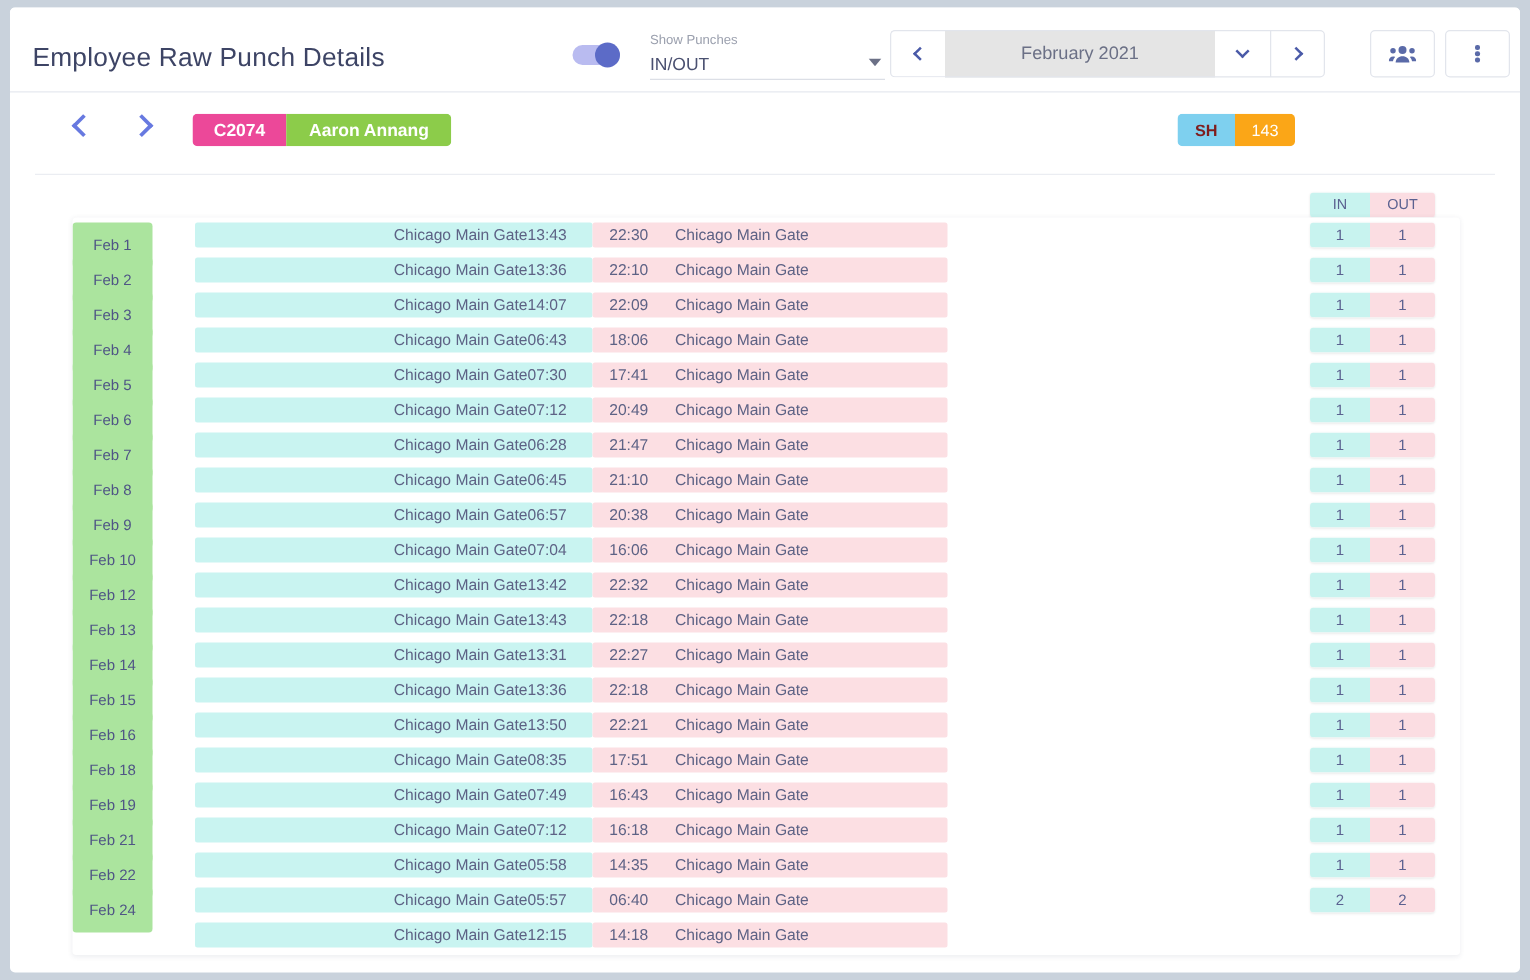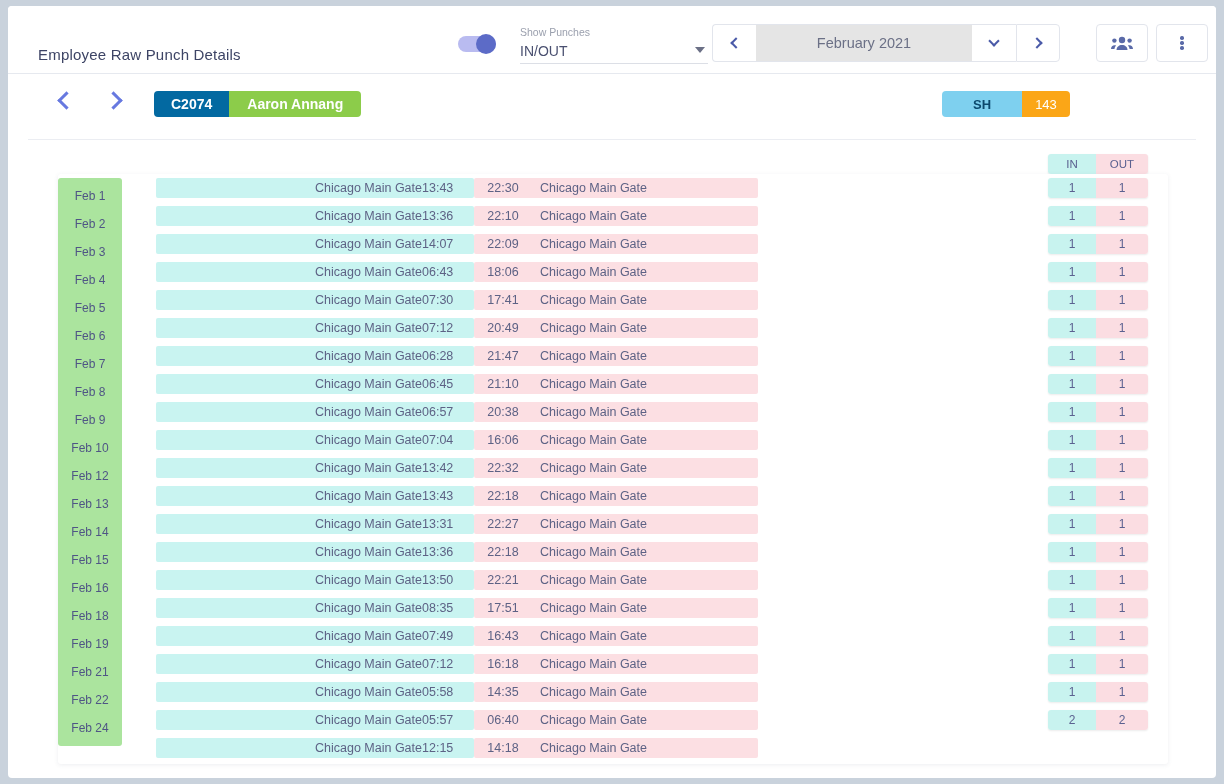--- a/index.html
+++ b/index.html
@@ -22,25 +22,24 @@
 
   
   .topbar {
     position: relative;
     height: 68px;
     border-bottom: 1px solid #e6e9ef;
     background: #fff;
   }
   .page-title {
     position: absolute;
-    left: 18px; top: 40px;
-    font-size: 15px;
+    left: 18px; top: 29px;
+    font-size: 21px;
     color: #3d4465;
     letter-spacing: .2px;
-    margin-left: 12px;
   }
 
   
   .toggle-wrap {
     position: absolute; left: 450px; top: 28px;
     width: 42px; height: 20px;
   }
   .toggle-track {
     position: absolute; left: 0; top: 2px;
     width: 38px; height: 16px;
@@ -134,40 +133,40 @@
   .bigchev { display:block; width: 13px; height: 13px;
              border-right: 3px solid #6779e0; border-bottom: 3px solid #6779e0; }
   .bigchev.left  { transform: rotate(135deg); }
   .bigchev.right { transform: rotate(-45deg); }
 
   .emp-chip {
     position: absolute; left: 146px; top: 85px;
     height: 26px; display: flex; border-radius: 4px; overflow: hidden;
   }
   .emp-code {
-    background: #0369a1; color: #fff;
+    background: #ec4899; color: #fff;
     font-size: 14px; font-weight: bold;
     display: flex; align-items: center; justify-content: center;
     padding: 0 17px;
   }
   .emp-name {
     background: #8ccc4a; color: #fff;
     font-size: 14px; font-weight: bold;
     display: flex; align-items: center; justify-content: center;
     padding: 0 18px;
   }
 
   .shift-chip {
     position: absolute; left: 934px; top: 85px;
     height: 26px; display: flex; border-radius: 4px; overflow: hidden;
   }
   .shift-code {
-    background: #7ed0ef; color: #0c4a6e; font-size: 13px; font-weight: bold;
-    display: flex; align-items: center; justify-content: center;
-    width: 80px;
+    background: #7ed0ef; color: #7f1d1d; font-size: 13px; font-weight: bold;
+    display: flex; align-items: center; justify-content: center;
+    width: 46px;
   }
   .shift-val {
     background: #fba617; color: #fff; font-size: 13px; font-weight: normal;
     display: flex; align-items: center; justify-content: center;
     width: 48px;
   }
 
   .divider {
     position: absolute; left: 20px; top: 133px;
     width: 1168px; height: 1px; background: #ebedf2;

